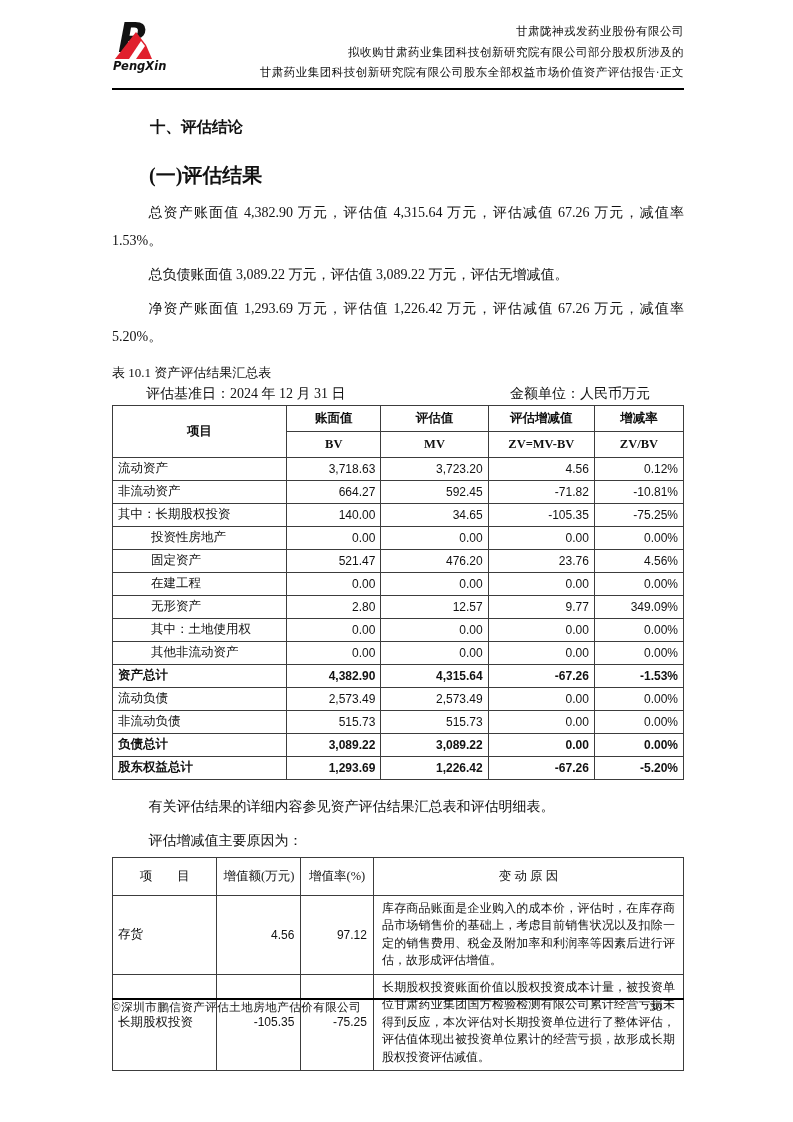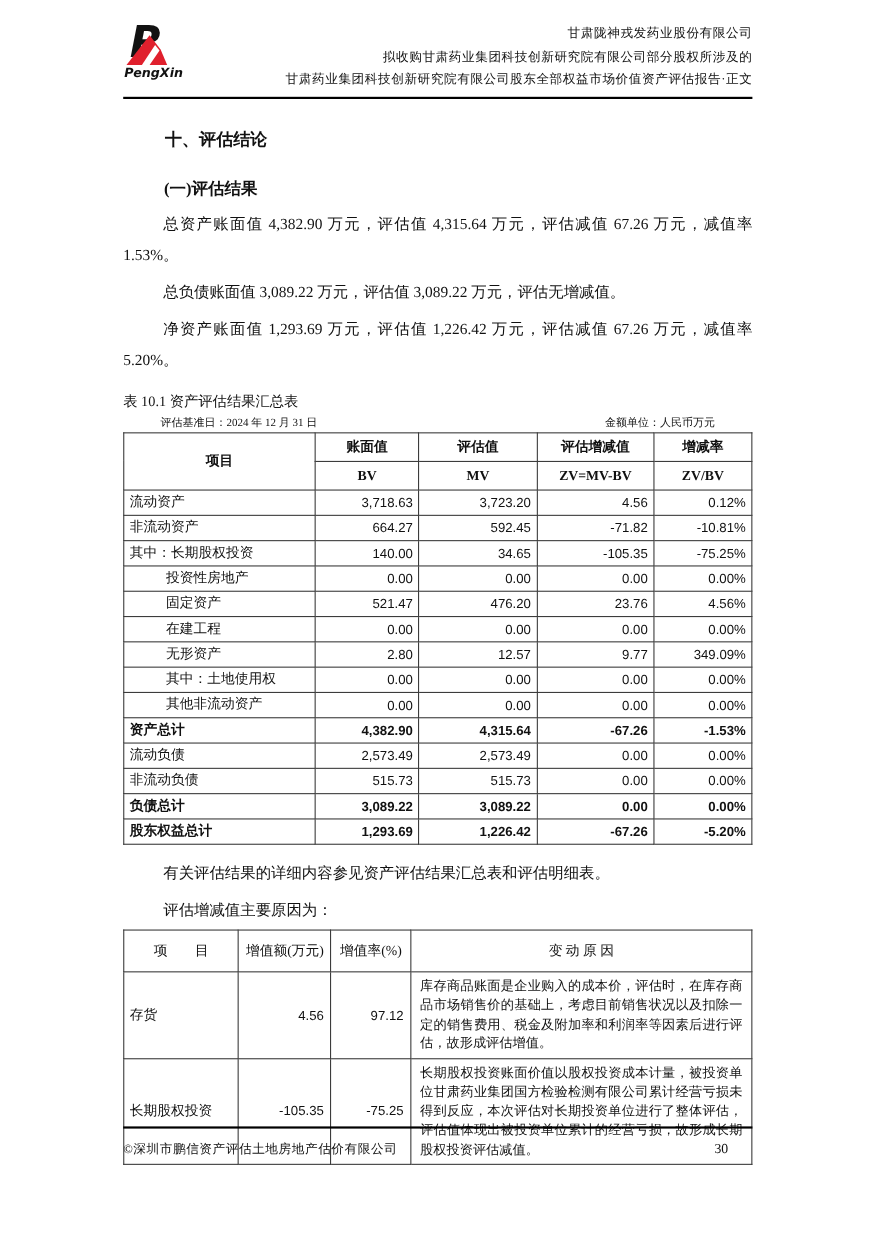--- a/index.html
+++ b/index.html
@@ -30,35 +30,35 @@
     font-size: 11.5px;
     line-height: 20.5px;
     letter-spacing: 0.5px;
     padding-top: 2px;
     margin-left: 36px;
   }
   .logo { width: 66px; }
 
   
   .h1 { font-size: 15.5px; font-weight: bold; margin: 27px 0 0 38px; }
-  .h2 { font-size: 15px; font-weight: bold; margin: 24px 0 0 37px; }
+  .h2 { font-size: 20px; font-weight: bold; margin: 24px 0 0 37px; }
   .para {
     font-size: 14px;
     line-height: 28px;
     text-align: justify;
     text-indent: 2.6em;
     margin-top: 6px;
   }
   .para:first-of-type { margin-top: 10px; }
 
   
   .tbl-title { text-align: left; font-size: 13px; margin-top: 13px; }
   .tbl-caption {
     display: flex; justify-content: space-between;
-    font-size: 10px;
+    font-size: 14px;
     padding: 3px 34px 2px 34px;
   }
   table { border-collapse: collapse; width: 100%; }
   td, th { border: 1px solid #3c3c3c; font-weight: normal; }
   .t1 { font-size: 12.5px; }
   .t1 th { height: 26px; text-align: center; font-weight: bold; }
   .t1 td { height: 23px; padding: 0 5px; }
   .t1 col.c0 { width: 30.5%; }
   .t1 col.c1 { width: 16.5%; }
   .t1 col.c2 { width: 18.8%; }
@@ -81,25 +81,24 @@
   .t2 .reason {
     text-align: justify;
     font-size: 12px;
     line-height: 17.5px;
     padding: 4px 8px;
   }
 
   
   .ftr {
     position: absolute;
-    top: 1024px;
+    top: 998px;
     left: 112px;
     right: 109px;
     border-top: 2px solid #000;
-    padding-top: 11px;
     display: flex;
     justify-content: space-between;
     align-items: flex-start;
   }
   .ftr-copy { font-size: 11.5px; letter-spacing: 0.5px; }
   .ftr-page { font-size: 12.5px; margin-right: 22px; }
 </style>
 </head>
 <body>
 

